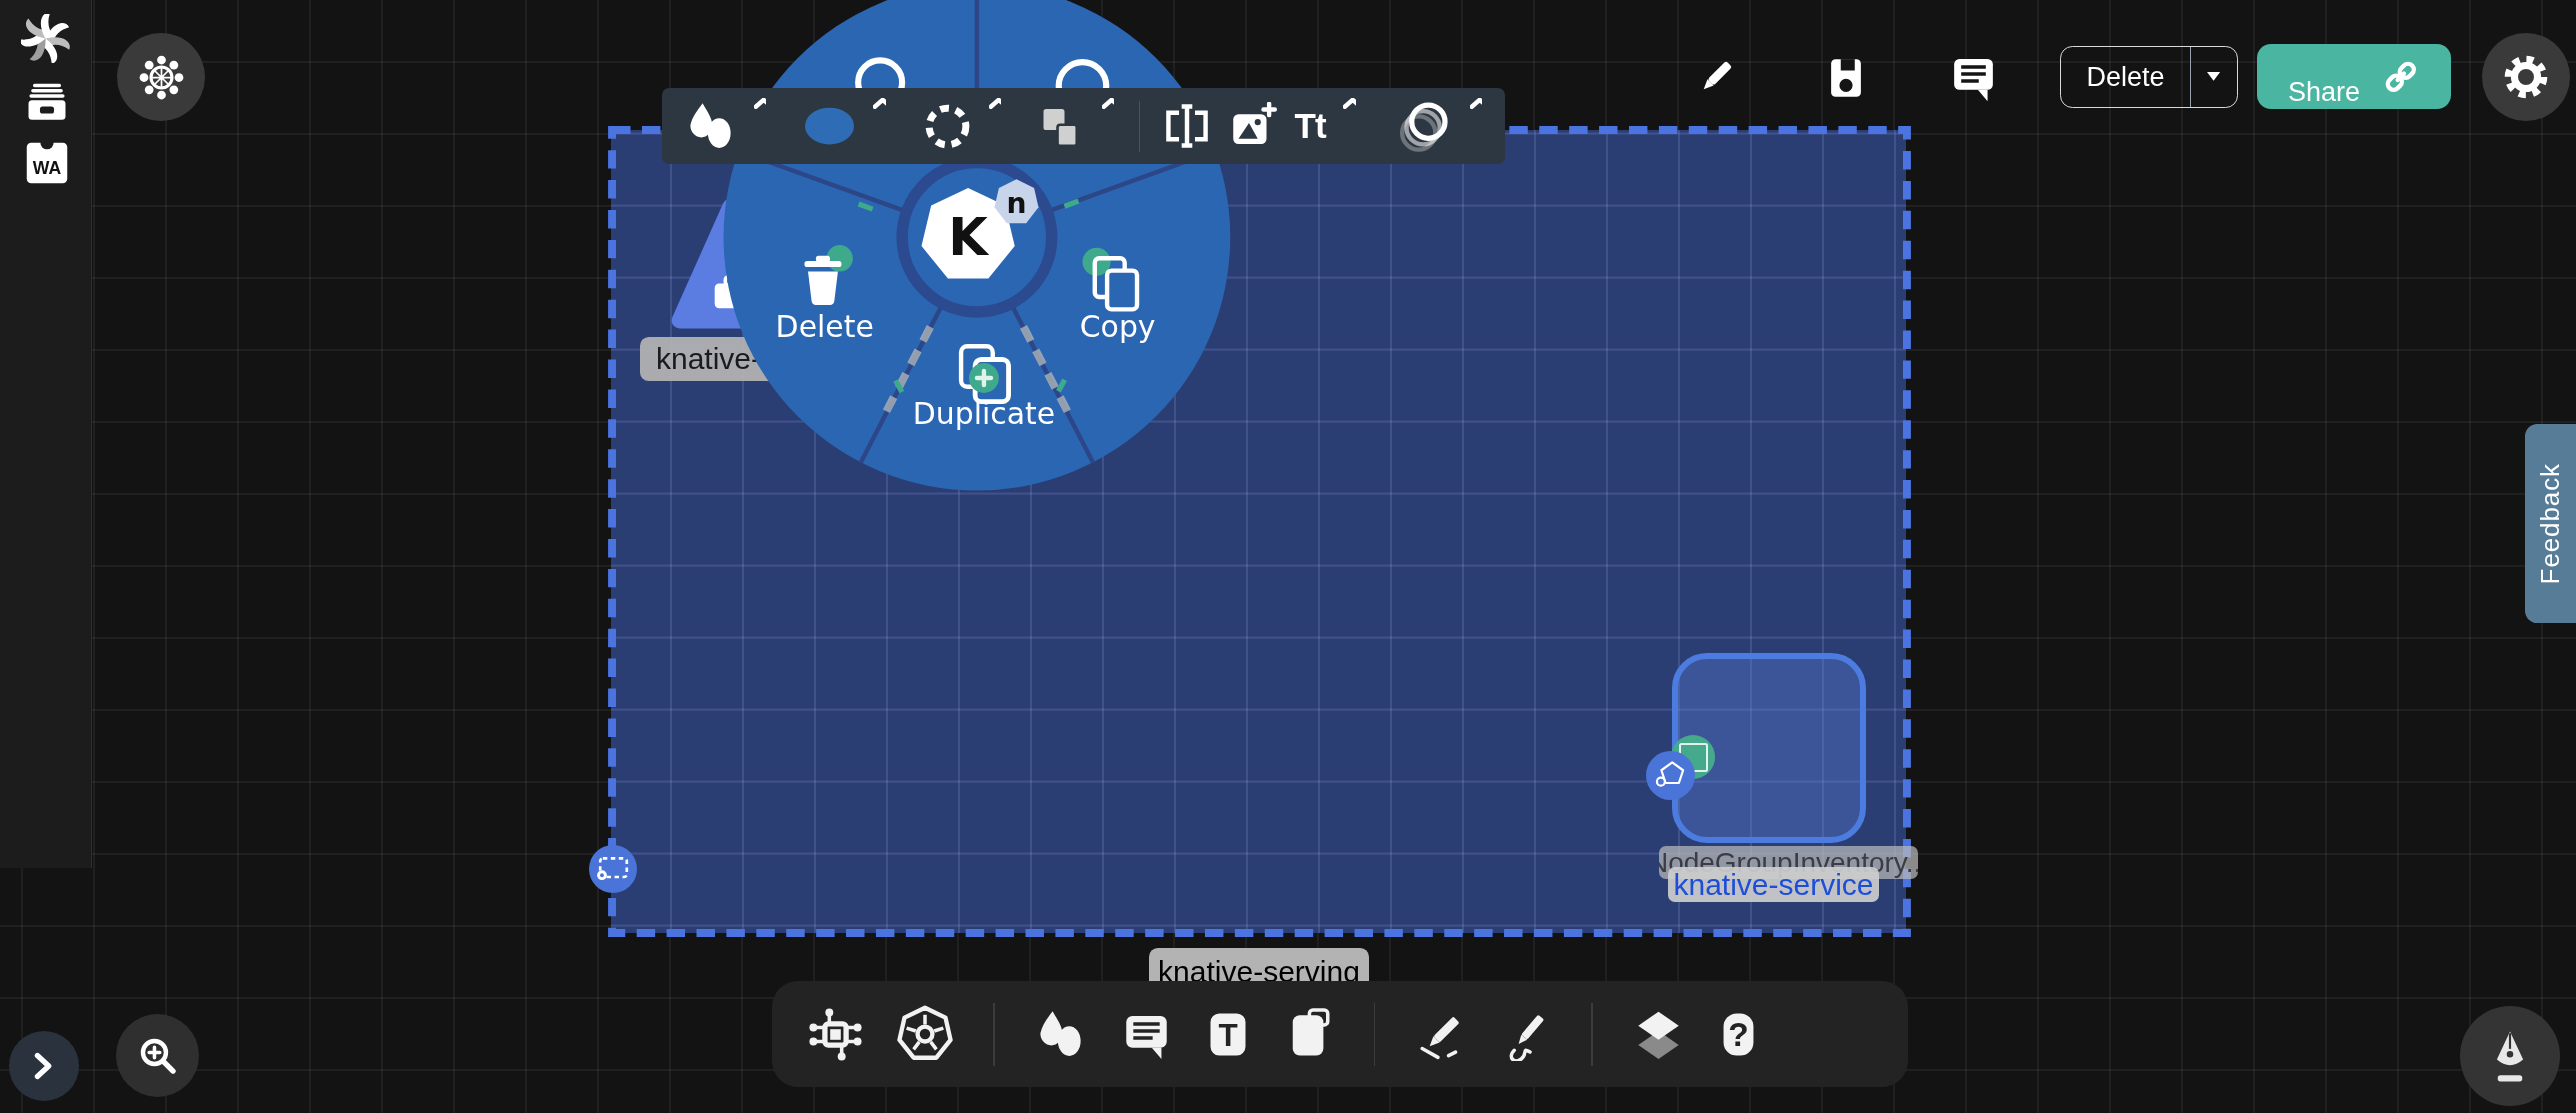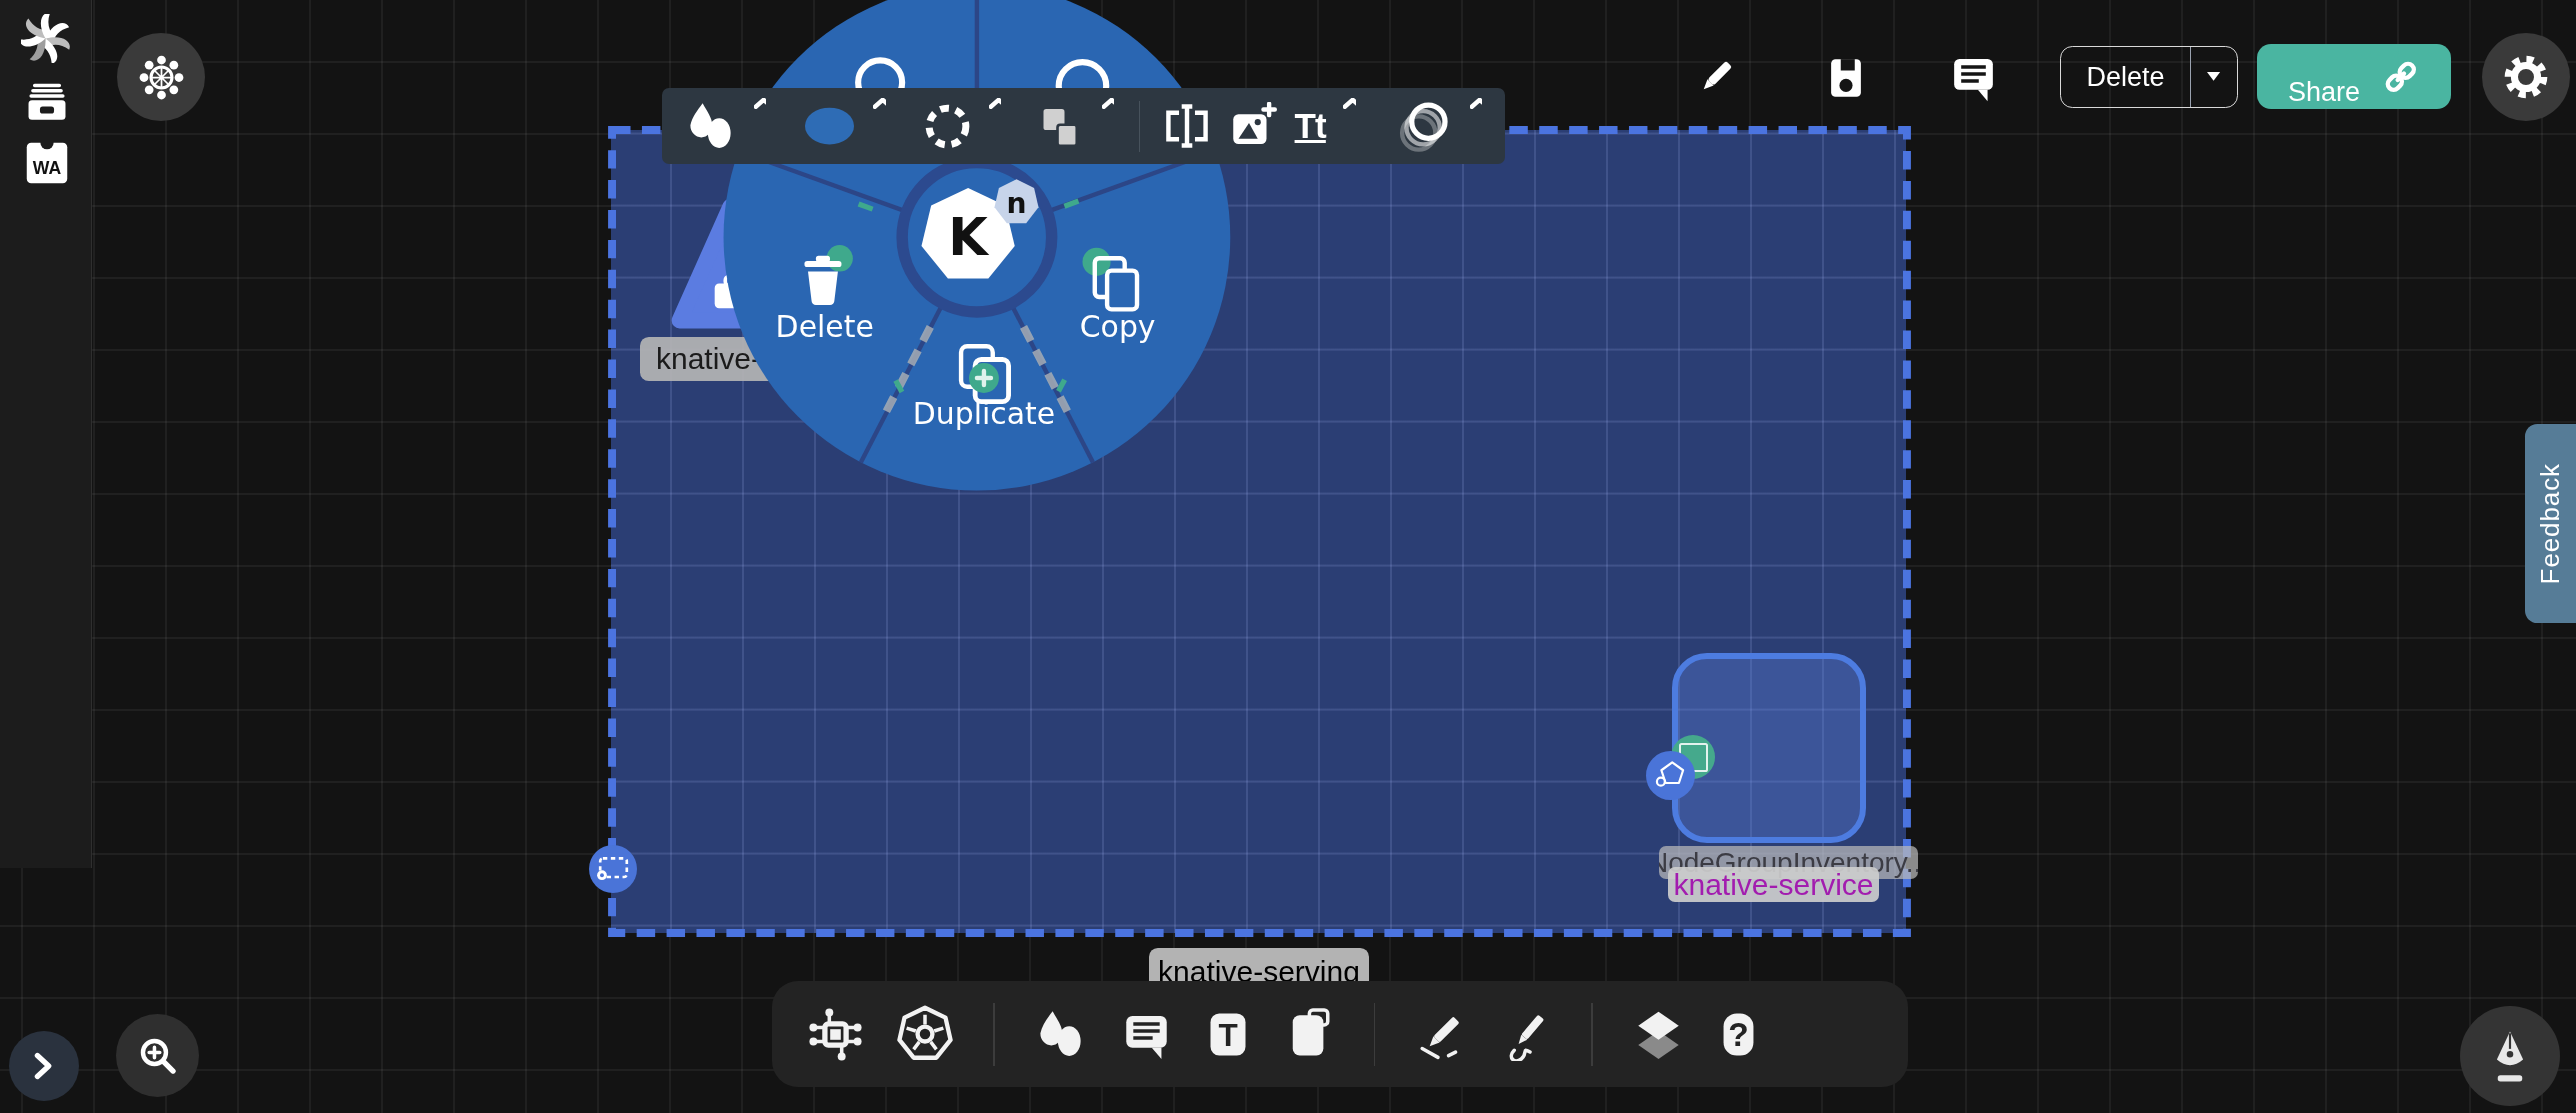--- a/index.html
+++ b/index.html
@@ -27,37 +27,37 @@
     background-size:72px 72px;background-position:59px 2.6px;
   }
   #region-border{left:604px;top:122px;z-index:3;pointer-events:none;}
 
   
   #triangle{left:669px;top:192px;z-index:4;}
   .pill{position:absolute;border-radius:8.8px;color:#1b1b1b;font-size:30px;display:flex;align-items:center;overflow:hidden;white-space:nowrap;}
   #triangle-label{left:640px;top:337px;width:252px;height:44px;background:rgba(180,180,180,0.92);padding-left:16px;z-index:5;}
   #group-label{left:1149px;top:948px;width:220px;height:48px;background:#b3b3b3;justify-content:center;z-index:5;color:#000000;}
   #node-title-label{left:1659px;top:846px;width:259px;height:33px;background:rgba(186,186,186,0.72);border-radius:7px;font-size:28px;color:#3c3c44;justify-content:center;z-index:5;}
-  #node-name-label{left:1668px;top:867px;width:211px;height:35px;background:rgba(205,205,205,0.92);border-radius:7px;color:#a21caf;justify-content:center;z-index:6;}
+  #node-name-label{left:1668px;top:867px;width:211px;height:35px;background:rgba(205,205,205,0.92);border-radius:7px;color:#1d4ed8;justify-content:center;z-index:6;}
   #node-square{left:1672px;top:653px;width:194px;height:190px;border:6.2px solid #4d7ce0;border-radius:35px;background:rgba(99,139,238,0.30);box-sizing:border-box;z-index:5;}
   #node-badge-green{left:1671px;top:735px;width:44px;height:44px;background:#45a98c;z-index:6;}
   #node-badge-green .sq{width:25px;height:25px;border:2.6px solid rgba(255,255,255,0.85);border-radius:2.6px;}
   #node-badge-blue{left:1646px;top:751px;width:49px;height:49px;background:#4a74d8;z-index:7;}
   #edge-badge{left:589px;top:845px;width:48px;height:48px;background:#4a74d8;z-index:6;}
 
   
   #radial{left:713px;top:-17.6px;z-index:10;}
   #radial text{font-family:"DejaVu Sans", sans-serif;}
   .radial-label{fill:#ffffff;font-size:34px;text-anchor:middle;}
 
   
   #format-toolbar{
     left:662px;top:88px;width:843px;height:76px;z-index:20;
     background:#2d3741;border-radius:7px;display:flex;align-items:center;
-    padding:0 23px;box-sizing:border-box;gap:17.6px;text-decoration:underline;
+    padding:0 23px;box-sizing:border-box;gap:17.6px;
   }
   .tool{display:flex;align-items:center;justify-content:center;height:56px;}
   .vdiv{width:1.8px;height:51px;background:#47525c;margin:0 7px;}
   #format-toolbar .tt{font-size:35px;font-weight:bold;color:#fff;letter-spacing:-0.9px;}
 
   
   #bottom-toolbar{
     left:772px;top:981px;width:1136px;height:106px;z-index:20;
     background:#232323;border-radius:26px;display:flex;align-items:center;
     padding:0 37px;box-sizing:border-box;gap:35px;

